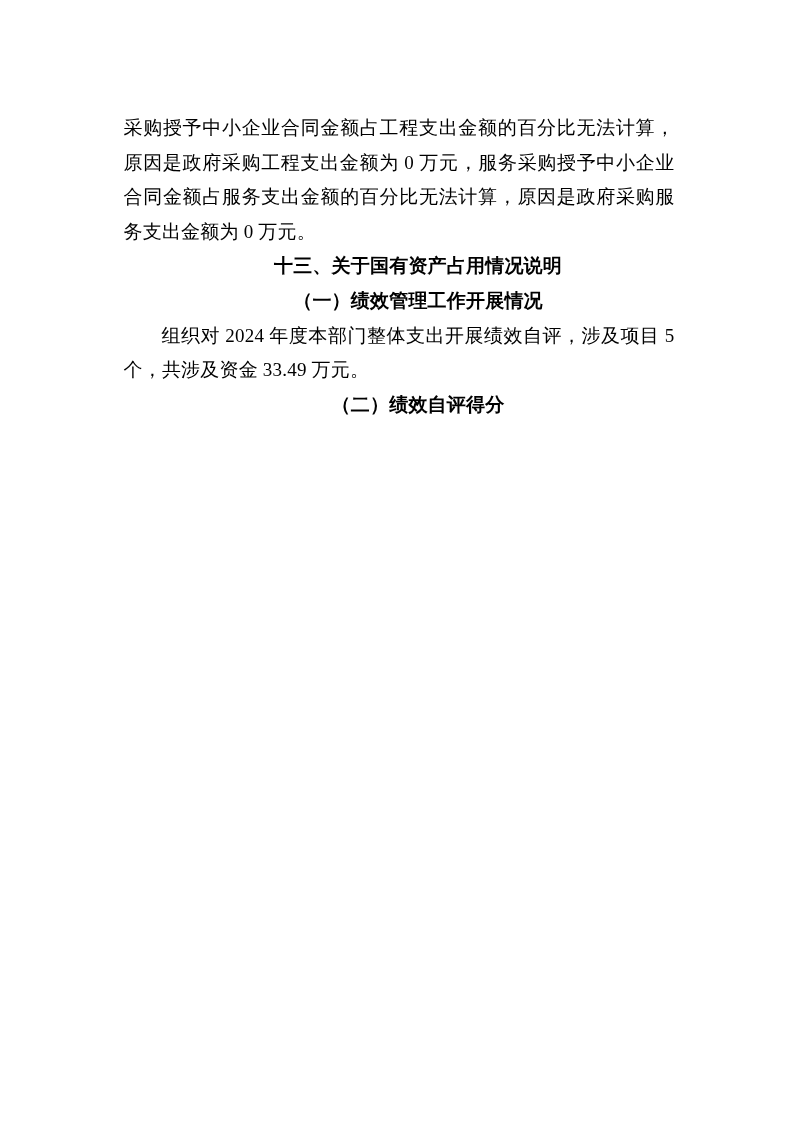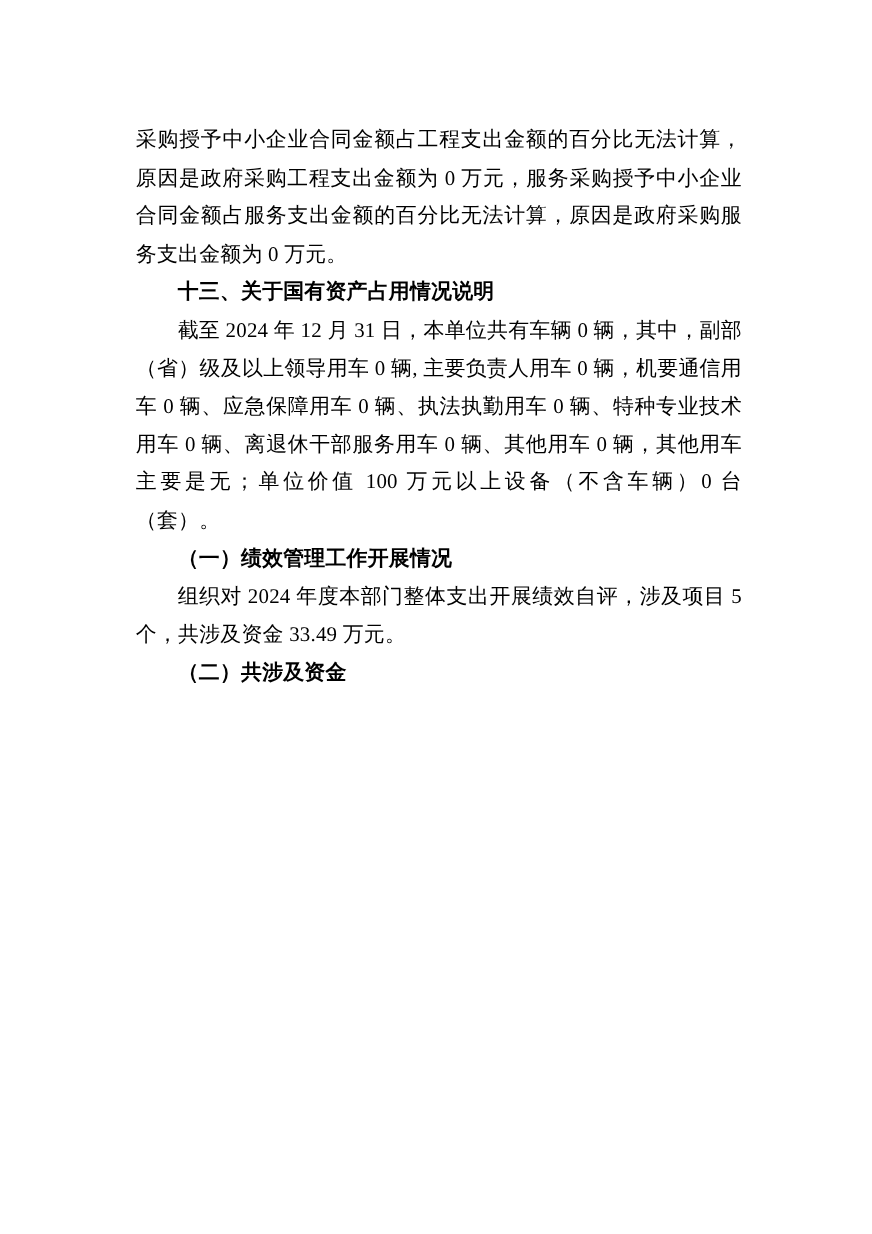--- a/index.html
+++ b/index.html
@@ -28,38 +28,37 @@
     letter-spacing: 0.2px;
   }
   .para.indent {
     text-indent: 2em;
   }
   .heading {
     margin: 0;
     font-family: "Liberation Sans", "DejaVu Sans", sans-serif;
     font-weight: bold;
     text-indent: 2em;
-    text-align: left;
+    text-align: center;
     letter-spacing: 0.2px;
     font-size: 19px;
     line-height: 34.6px;
   }
 </style>
 </head>
 <body>
 
 <div class="page">
   <p class="para">采购授予中小企业合同金额占工程支出金额的百分比无法计算，原因是政府采购工程支出金额为 0 万元，服务采购授予中小企业合同金额占服务支出金额的百分比无法计算，原因是政府采购服务支出金额为 0 万元。</p>
 
   <p class="heading">十三、关于国有资产占用情况说明</p>
 
-  <p class="para indent">截至 2024 年 12 月 31 日，本单位共有车辆 0 辆，其中，副部（省）级及以上领导用车 0 辆, 主要负责人用车 0 辆，机要通信用车 0 辆、应急保障用车 0 辆、执法执勤用车 0 辆、特种专业技术用车 0 辆、离退休干部服务用车 0 辆、其他用车 0 辆，其他用车主要是无；单位价值 100 万元以上设备（不含车辆）0 台（套）。</p>
 
 
   <p class="heading">（一）绩效管理工作开展情况</p>
 
   <p class="para indent">组织对 2024 年度本部门整体支出开展绩效自评，涉及项目 5 个，共涉及资金 33.49 万元。</p>
 
-  <p class="heading">（二）共涉及资金</p>
+  <p class="heading">（二）绩效自评得分</p>
 
 
 
 </div>
 
 </body></html>

